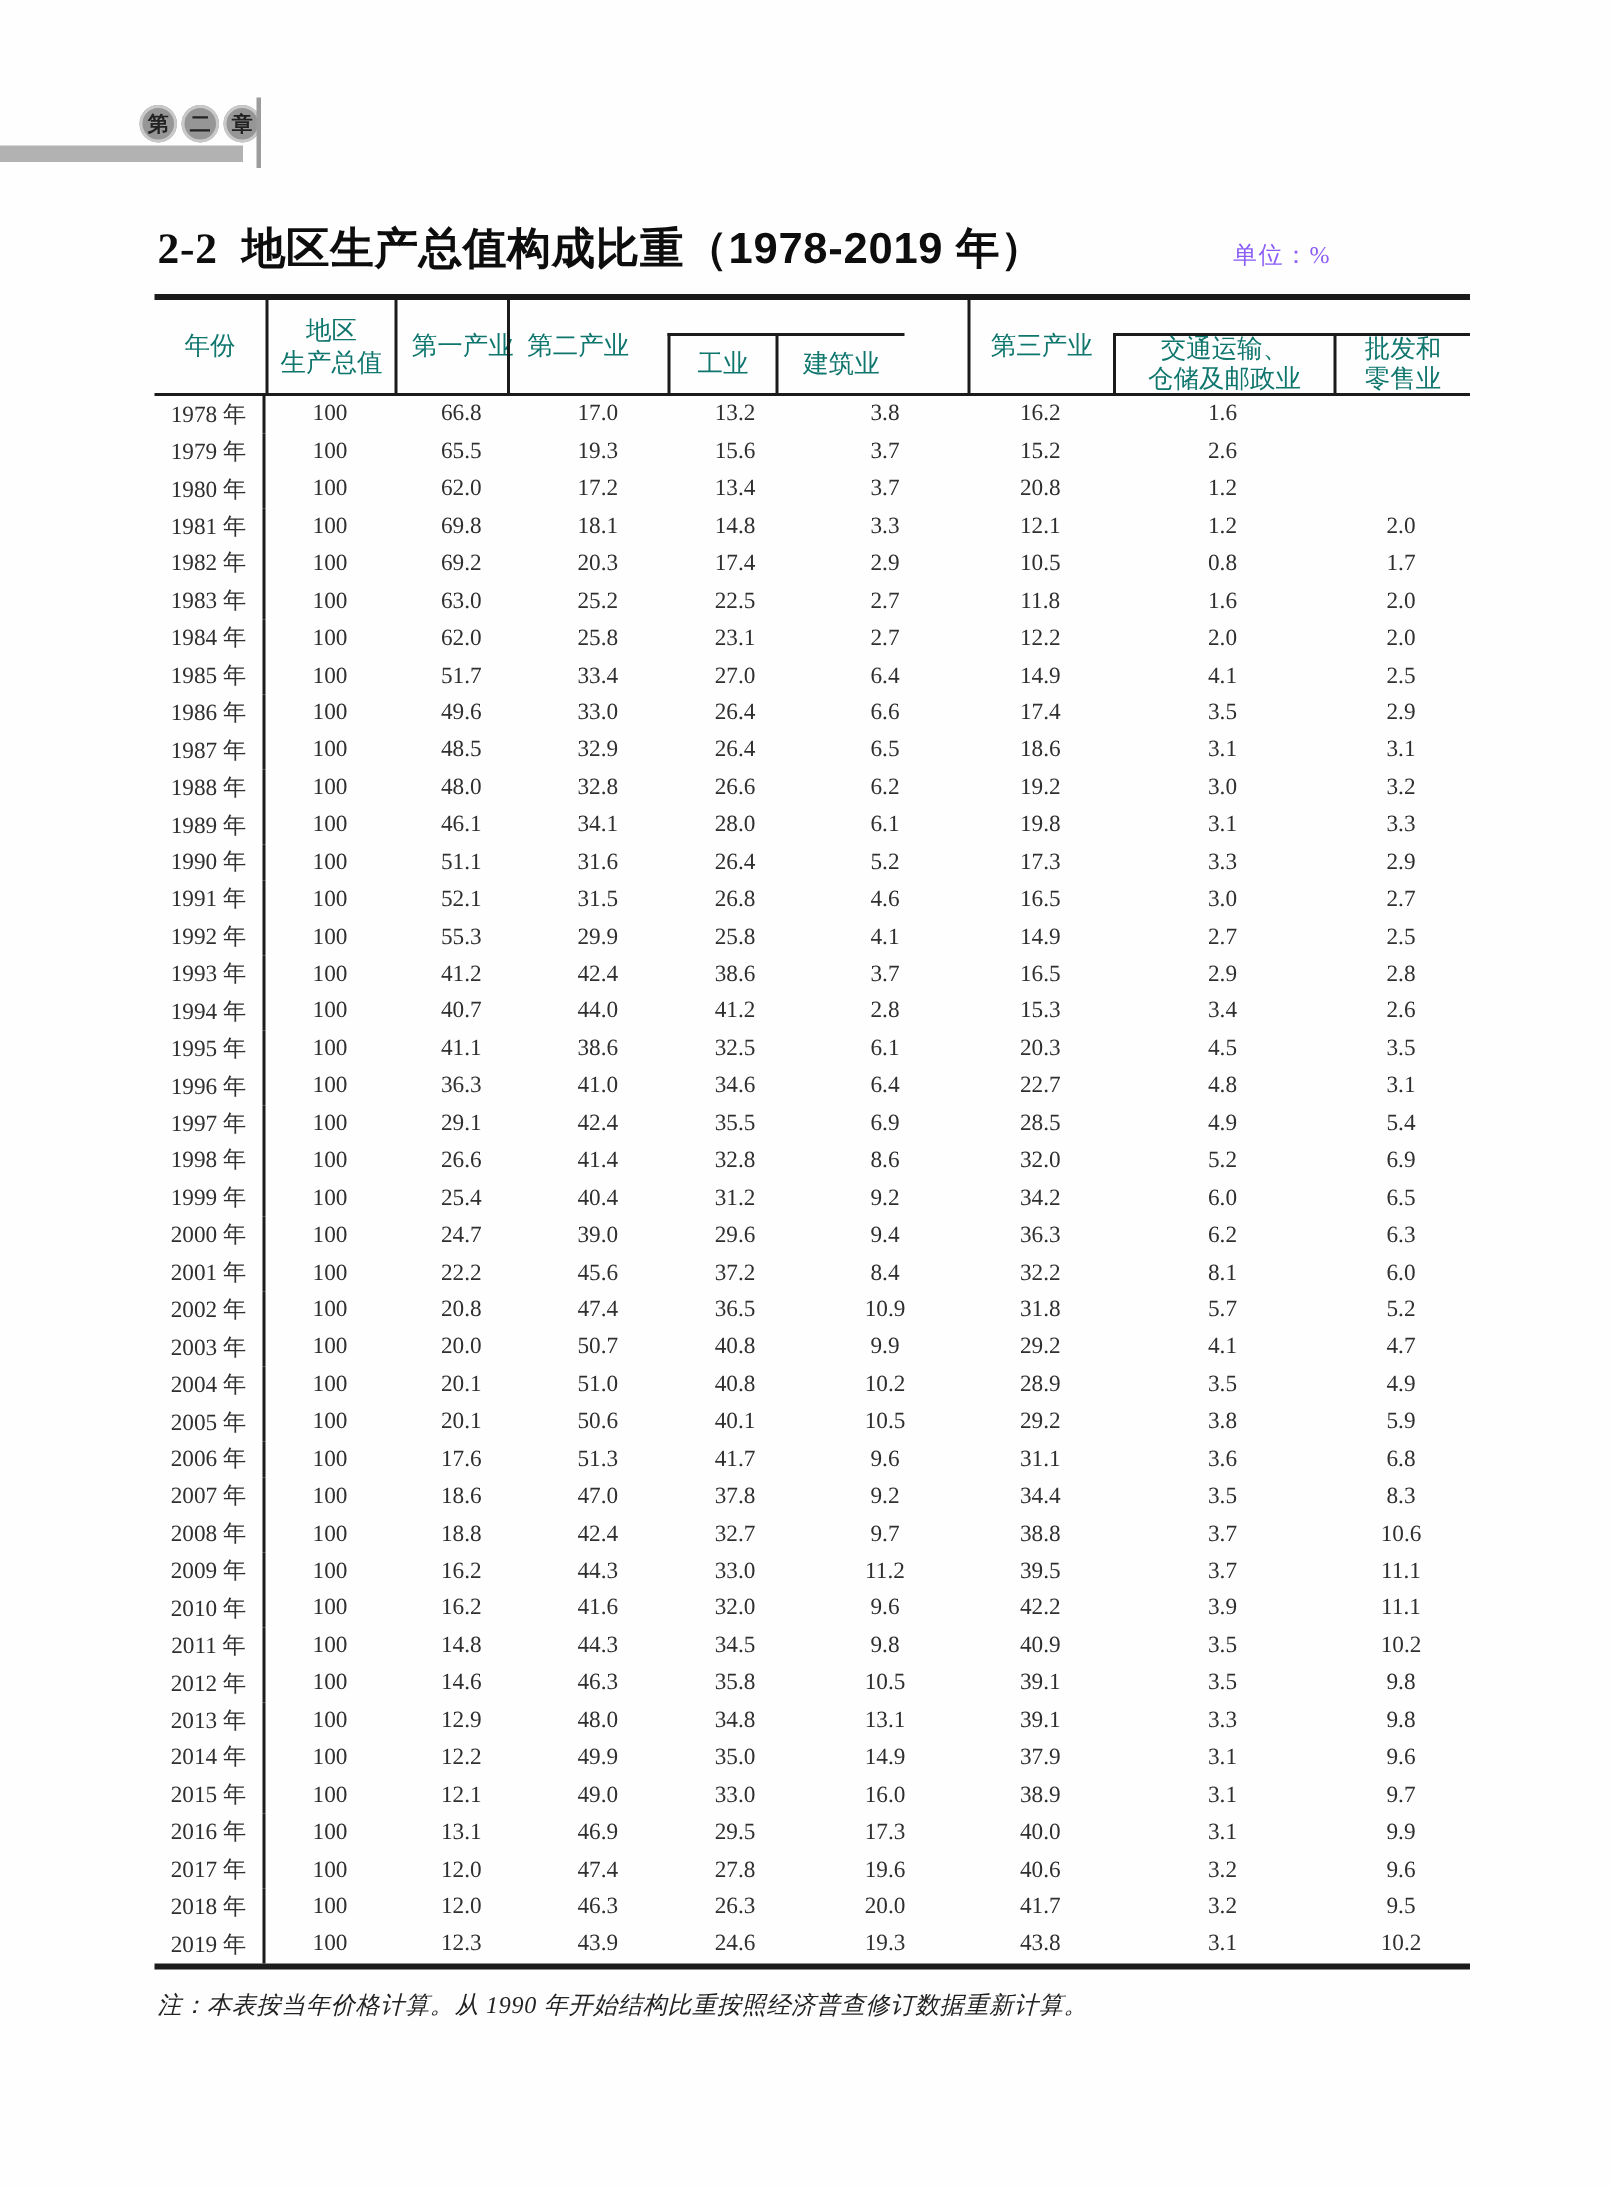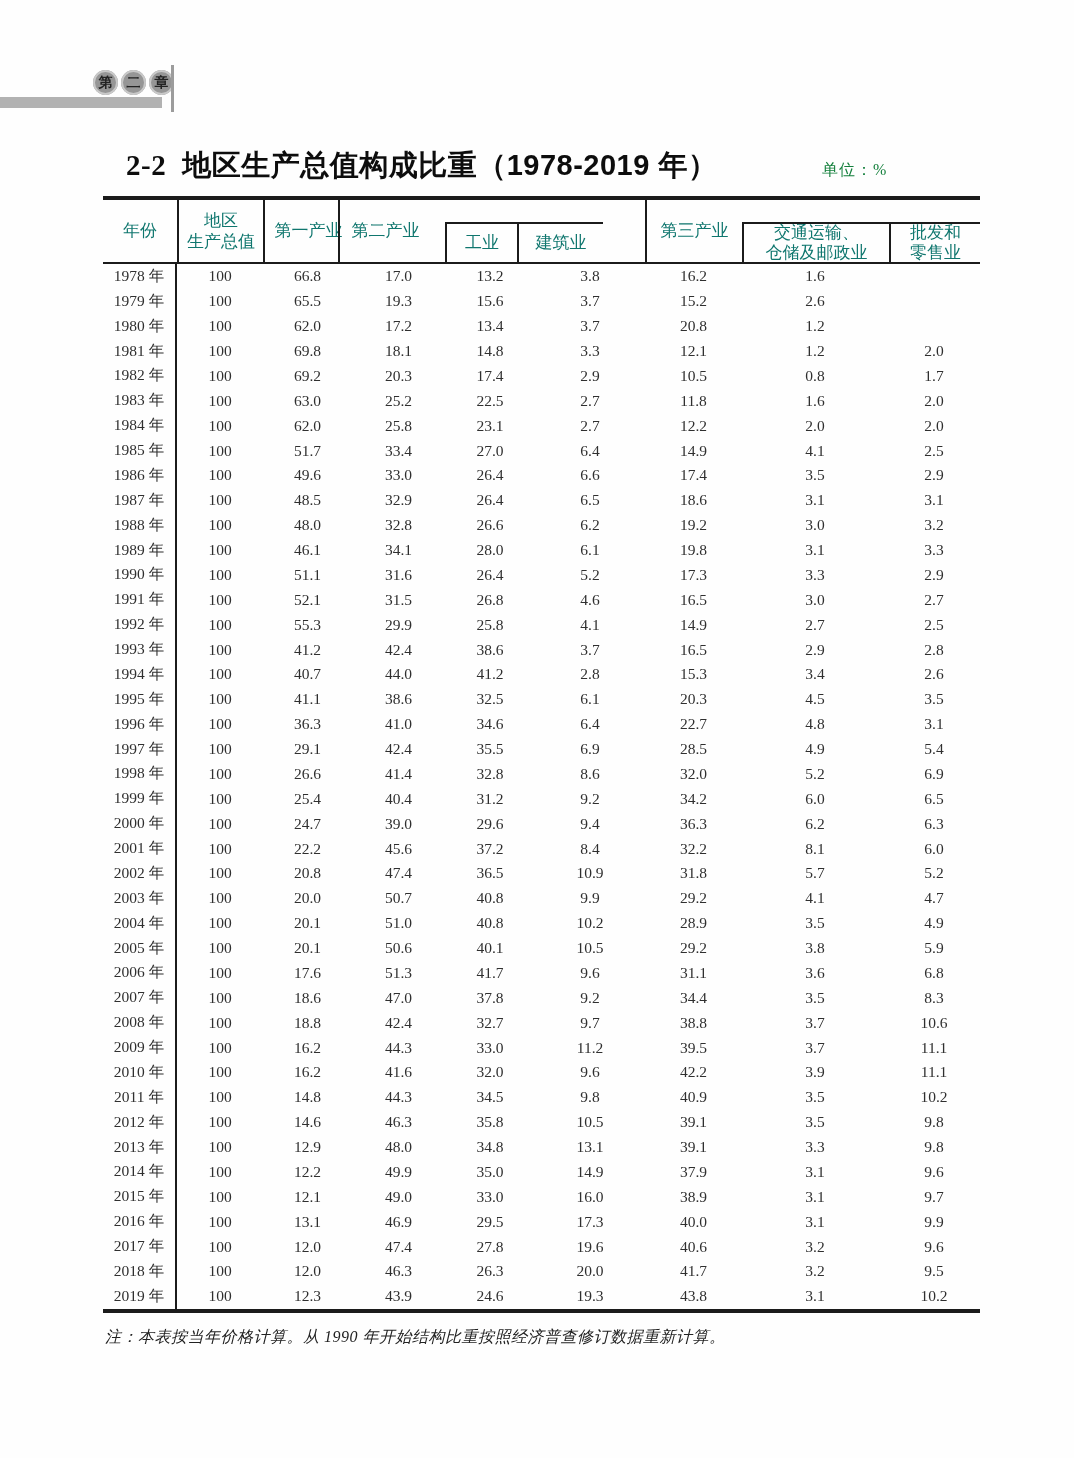--- a/index.html
+++ b/index.html
@@ -27,23 +27,23 @@
     color:#222; font-family:var(--serif); font-weight:700; font-size:14px;
     display:flex; align-items:center; justify-content:center;
   }
   .divider-v{position:absolute; left:171px; top:65px; width:3px; height:47px; background:#9c9c9c;}
   .chapter-block{position:absolute; left:186px; top:64px;}
   .chapter-title{font-family:var(--sans); font-weight:700; font-size:24px; color:#111; letter-spacing:1px;}
   .chapter-dotted{width:162px; height:0; border-bottom:2px dotted #8f8f8f; margin-top:3px;}
   .chapter-pinyin{font-family:var(--sans); font-size:13px; color:var(--pinyin-gray); margin-top:2px; letter-spacing:0.5px;}
   
   .title-row{position:absolute; left:105px; top:146px; width:875px;}
-  .table-title{font-family:var(--sans); font-weight:700; font-size:29px; color:#0d0d0d; letter-spacing:0.5px;margin-left:21px;}
+  .table-title{font-family:var(--sans); font-weight:700; font-size:29px; color:#0d0d0d; letter-spacing:0.5px;}
   .table-title .num{margin-right:16px; font-family:var(--serif); font-weight:700;}
-  .unit-label{position:absolute; left:717px; top:14px; font-size:16px; font-weight:400; color:#15803d; font-family:var(--serif); letter-spacing:1px;}
+  .unit-label{position:absolute; left:717px; top:14px; font-size:16px; font-weight:400; color:#8b5cf6; font-family:var(--serif); letter-spacing:1px;}
   
   .yb-table{position:absolute; left:103px; top:196px; width:877px; border-top:4px solid var(--ink);}
   .thead{position:relative; height:62px; border-bottom:2px solid var(--ink); font-size:17px; color:#0f766e;}
   .hcell{position:absolute; top:0; bottom:0; display:flex; align-items:center; justify-content:center;
          text-align:center; white-space:pre-line; line-height:1.25; box-sizing:border-box;}
   .h-year{left:0; width:74px;}
   .h-gdp{left:74px; width:86px; border-left:2px solid var(--ink);}
   .h-primary{left:160px; width:89px; border-left:2px solid var(--ink);}
   .h-secondary{left:235px; width:93px; border-left:2px solid var(--ink);}
   .h-tertiary{left:542px; width:97px; border-left:2px solid var(--ink);}

